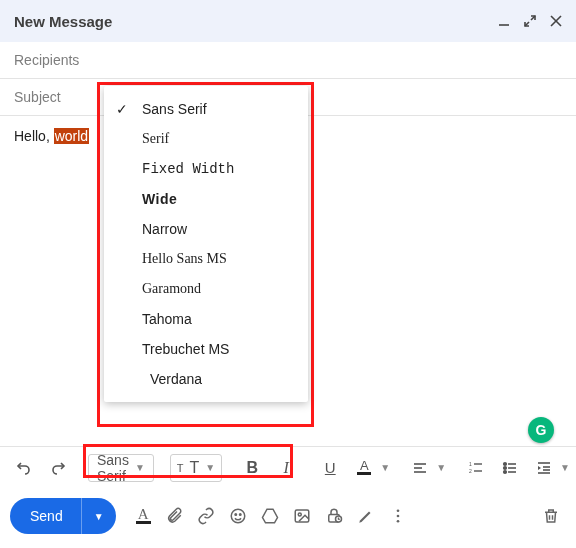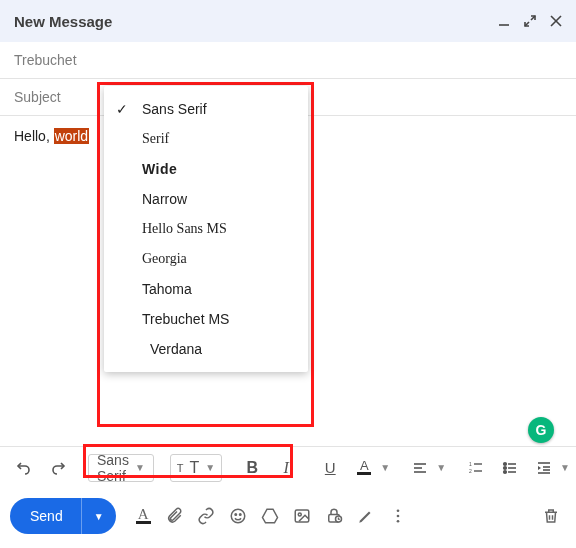--- a/index.html
+++ b/index.html
@@ -152,21 +152,21 @@
     <span>
       <svg width="12" height="12" viewBox="0 0 12 12" stroke="#444" stroke-width="1.6">
           <line x1="1" y1="1" x2="11" y2="11"></line>
           <line x1="11" y1="1" x2="1" y2="11"></line>
         </svg>
     </span>
   </div>
 </div>
 
 <div class="field-row">
-  <span>Trebuchet</span>
+  <span>Recipients</span>
 </div>
 
 <div class="field-row" style="border-bottom:1px solid #e3e3e3;">
   <span>Subject</span>
 </div>
 
 <div class="body-area">
   <span>Hello, </span><span class="sel">world</span>
 </div>
 
@@ -174,33 +174,37 @@
     <div class="font-item">
       <span class="chk">✓</span>
       <span style="font-family:Arial,Helvetica,sans-serif;">Sans Serif</span>
     </div>
     <div class="font-item">
       <span class="chk"></span>
       <span style="font-family:'Times New Roman',serif;">Serif</span>
     </div>
     <div class="font-item">
       <span class="chk"></span>
+      <span style="font-family:'Courier New',monospace;">Fixed Width</span>
+    </div>
+    <div class="font-item">
+      <span class="chk"></span>
       <span style="font-family:Arial Black,Arial,sans-serif;font-weight:900;letter-spacing:.5px;">Wide</span>
     </div>
     <div class="font-item">
       <span class="chk"></span>
       <span style="font-family:'Arial Narrow',Arial,sans-serif;font-stretch:condensed;">Narrow</span>
     </div>
     <div class="font-item">
       <span class="chk"></span>
       <span style="font-family:'Comic Sans MS',cursive;">Hello Sans MS</span>
     </div>
     <div class="font-item">
       <span class="chk"></span>
-      <span style="font-family:Georgia,serif;">Georgia</span>
+      <span style="font-family:Garamond,serif;">Garamond</span>
     </div>
     <div class="font-item">
       <span class="chk"></span>
       <span style="font-family:Tahoma,sans-serif;text-align:right;">Tahoma</span>
     </div>
     <div class="font-item">
       <span class="chk"></span>
       <span style="font-family:'Trebuchet MS',sans-serif;">Trebuchet MS</span>
     </div>
     <div class="font-item">

